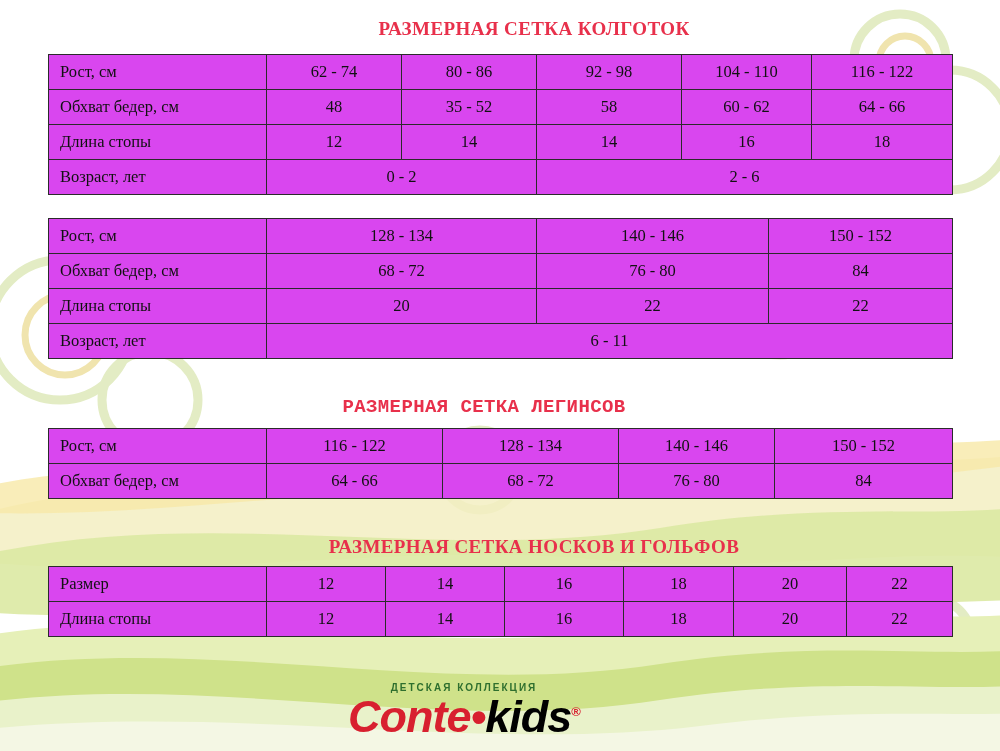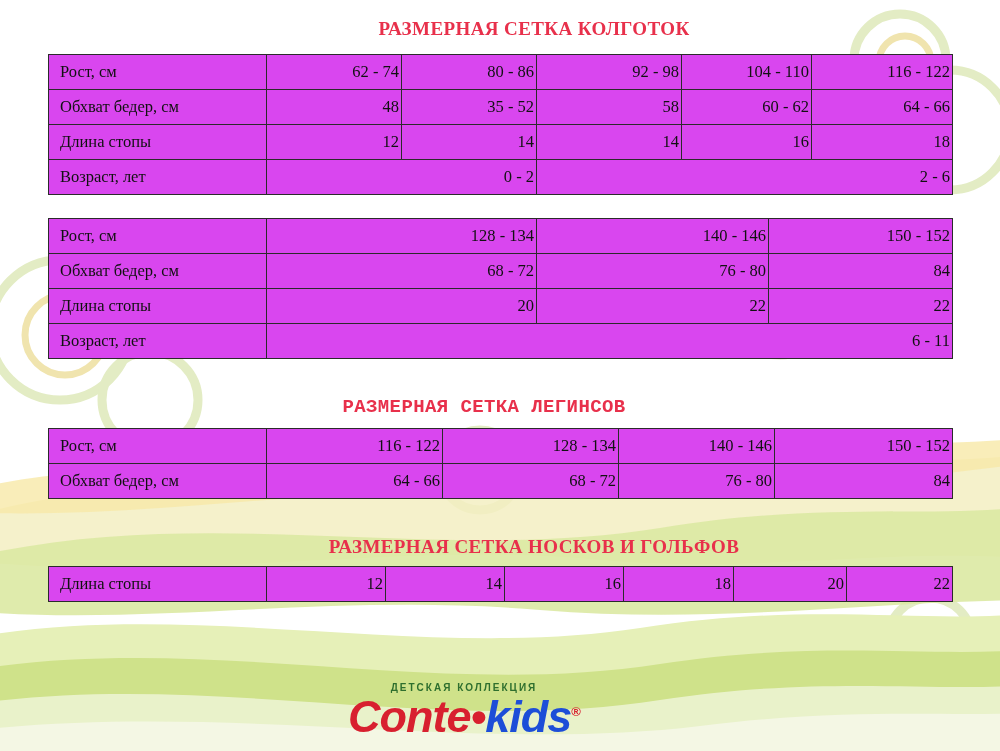--- a/index.html
+++ b/index.html
@@ -41,21 +41,21 @@
   }
 
   
   table.grid {
     border-collapse: collapse;
     background: #d946ef;
     table-layout: fixed;
   }
   table.grid td {
     border: 1px solid #2b2b2b;
-    text-align: right;
+    text-align: center;
     font-size: 16.5px;
     color: #111111;
     height: 34px;
     padding: 0 2px;
     font-family: "Liberation Serif", serif;
   }
   table.grid td.lbl {
     text-align: left;
     padding-left: 11px;
     white-space: nowrap;
@@ -93,21 +93,21 @@
     display: inline-block;
     font-family: "Liberation Sans", sans-serif;
     font-size: 45px;
     font-weight: bold;
     font-style: italic;
     letter-spacing: -1px;
     position: relative;
   }
   .logo-red { color: #d8202f; }
   .logo-dot { color: #d8202f; }
-  .logo-green { color: #1d4ed8; }
+  .logo-green { color: #000000; }
   .logo-reg {
     font-size: 13px;
     vertical-align: super;
     color: #d8202f;
     font-style: normal;
   }
 </style>
 </head>
 <body>
 
@@ -262,20 +262,29 @@
         <col style="width:218px">
           <col style="width:119px">
           <col style="width:119px">
           <col style="width:119px">
           <col style="width:110px">
           <col style="width:113px">
           <col style="width:106px">
       </colgroup>
       <tbody>
         <tr>
+          <td class="lbl">Размер</td>
+          <td>12</td>
+          <td>14</td>
+          <td>16</td>
+          <td>18</td>
+          <td>20</td>
+          <td>22</td>
+        </tr>
+        <tr>
           <td class="lbl">Длина стопы</td>
           <td>12</td>
           <td>14</td>
           <td>16</td>
           <td>18</td>
           <td>20</td>
           <td>22</td>
         </tr>
       </tbody>
     </table>

